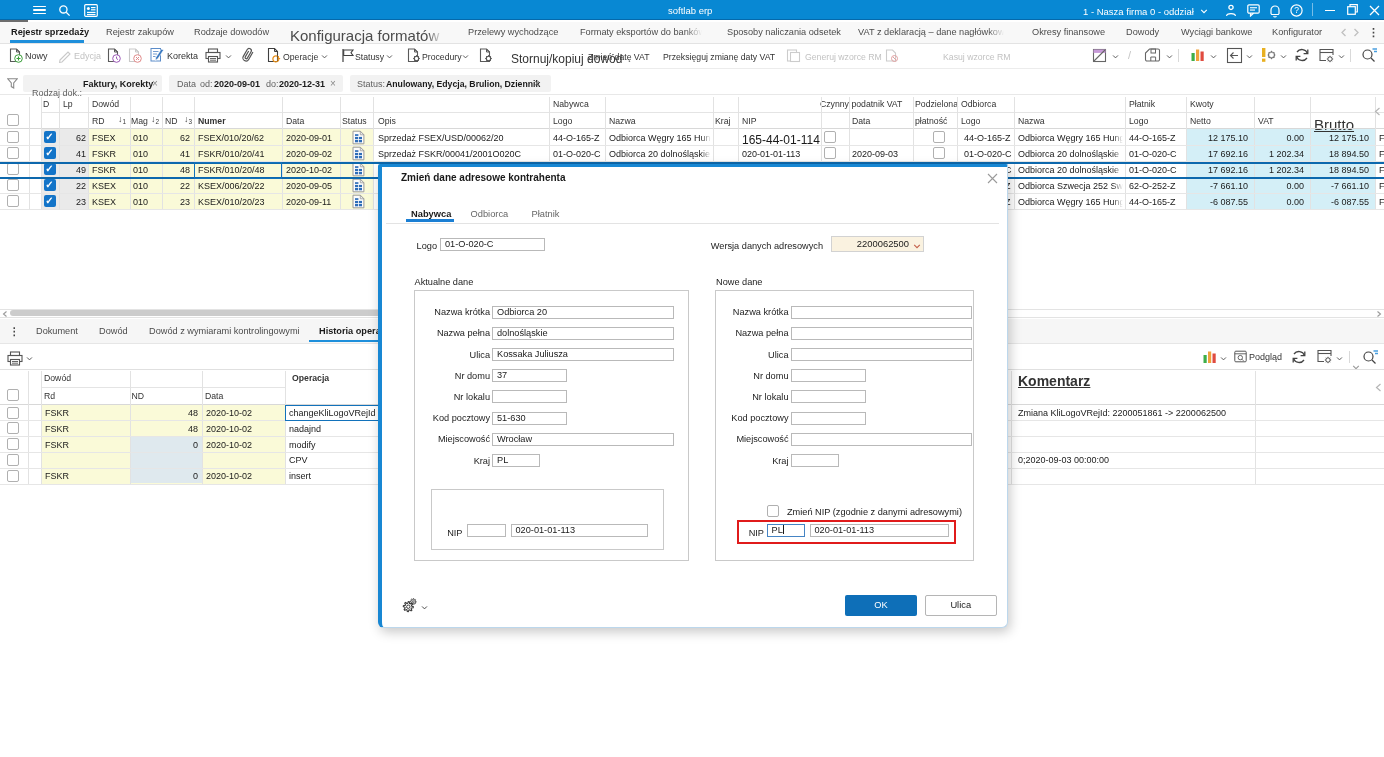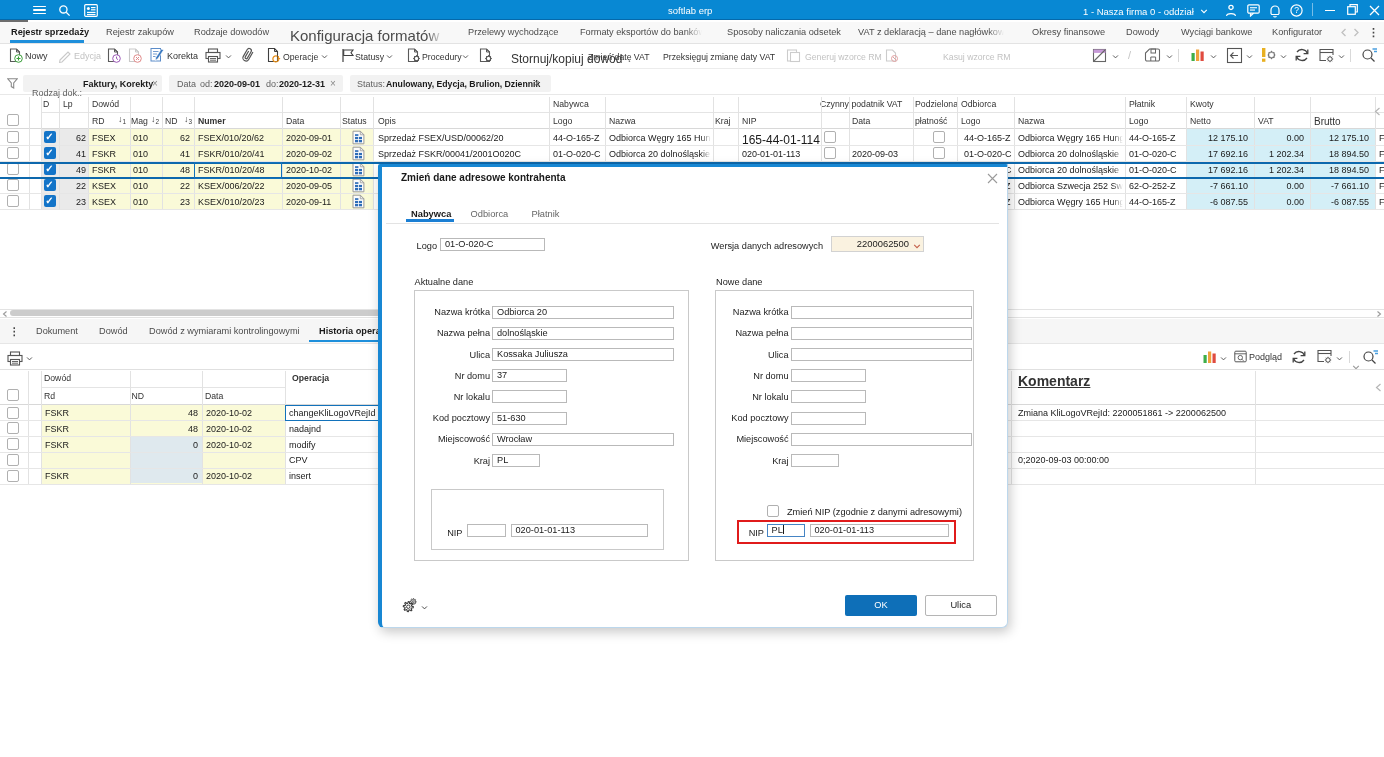--- a/index.html
+++ b/index.html
@@ -272,21 +272,21 @@
 <div class="a" style="left:609px;top:115.5px;font-size:8.7px;color:#333;font-weight:400;white-space:nowrap;">Nazwa</div>
 <div class="a" style="left:715px;top:115.5px;font-size:8.7px;color:#333;font-weight:400;white-space:nowrap;">Kraj</div>
 <div class="a" style="left:742px;top:115.5px;font-size:8.7px;color:#333;font-weight:400;white-space:nowrap;">NIP</div>
 <div class="a" style="left:852px;top:115.5px;font-size:8.7px;color:#333;font-weight:400;white-space:nowrap;">Data</div>
 <div class="a" style="left:915px;top:115.5px;font-size:8.7px;color:#333;font-weight:400;white-space:nowrap;">płatność</div>
 <div class="a" style="left:961px;top:115.5px;font-size:8.7px;color:#333;font-weight:400;white-space:nowrap;">Logo</div>
 <div class="a" style="left:1018px;top:115.5px;font-size:8.7px;color:#333;font-weight:400;white-space:nowrap;">Nazwa</div>
 <div class="a" style="left:1129px;top:115.5px;font-size:8.7px;color:#333;font-weight:400;white-space:nowrap;">Logo</div>
 <div class="a" style="left:1190px;top:115.5px;font-size:8.7px;color:#333;font-weight:400;white-space:nowrap;">Netto</div>
 <div class="a" style="left:1258px;top:115.5px;font-size:8.7px;color:#333;font-weight:400;white-space:nowrap;">VAT</div>
-<div class="a" style="left:1314px;top:115.5px;font-size:10px;color:#333;font-weight:400;white-space:nowrap;">Brutto</div>
+<div class="a" style="left:1314px;top:115.5px;font-size:15px;color:#333;font-weight:400;white-space:nowrap;text-decoration:underline;">Brutto</div>
 <div class="a" style="left:40.5px;top:112px;width:1343.5px;height:1px;background:#e4e4e4"></div>
 <div class="a" style="left:0px;top:128px;width:1384px;height:1.4px;background:#d8d8d8"></div>
 <div class="a" style="left:29px;top:97px;width:1px;height:112px;background:#e2e2e2"></div>
 <div class="a" style="left:40.5px;top:97px;width:1px;height:112px;background:#e2e2e2"></div>
 <div class="a" style="left:59px;top:97px;width:1px;height:112px;background:#e2e2e2"></div>
 <div class="a" style="left:88px;top:97px;width:1px;height:112px;background:#e2e2e2"></div>
 <div class="a" style="left:129.5px;top:97px;width:1px;height:112px;background:#e2e2e2"></div>
 <div class="a" style="left:162px;top:97px;width:1px;height:112px;background:#e2e2e2"></div>
 <div class="a" style="left:193.5px;top:97px;width:1px;height:112px;background:#e2e2e2"></div>
 <div class="a" style="left:282px;top:97px;width:1px;height:112px;background:#e2e2e2"></div>

